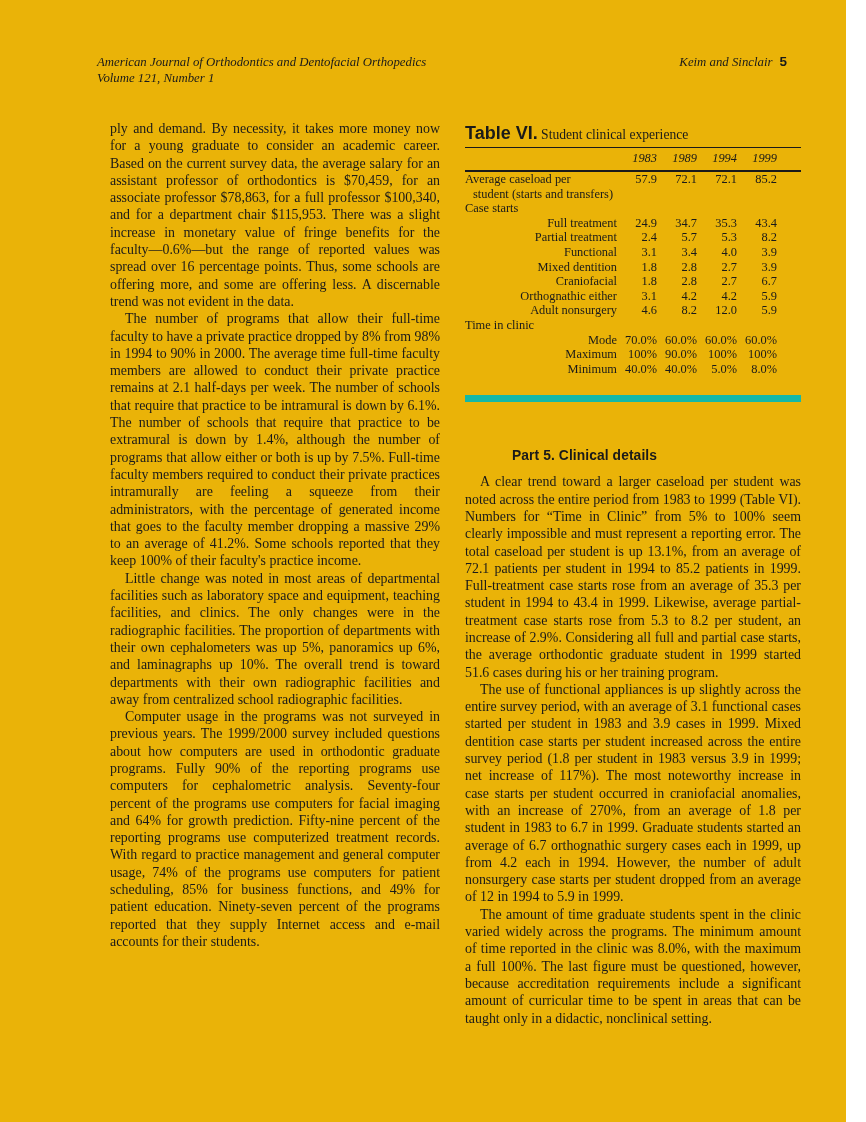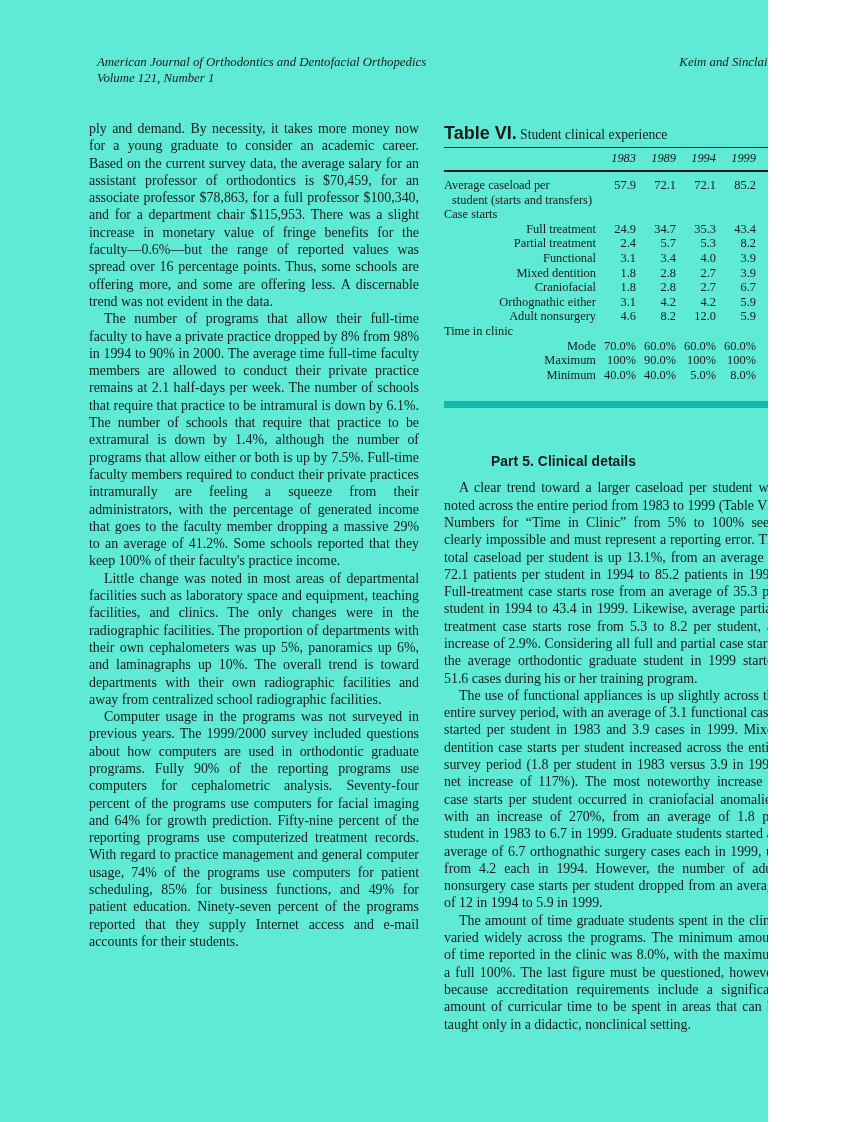--- a/index.html
+++ b/index.html
@@ -1,21 +1,21 @@
 <!DOCTYPE html>
 <html><head>
 <meta charset="utf-8">
 <style>
   * { box-sizing: border-box; }
   html, body { margin: 0; padding: 0; background: #ffffff; }
   .page {
     position: relative;
-    width: 768px;
+    width: 846px;
     height: 1122px;
-    background: #5eead4;
+    background: #eab308;
     color: #1a1a1a;
     font-family: "Liberation Serif", serif;
     overflow: hidden;
   }
   
   .running-head {
     position: absolute;
     top: 54px;
     left: 97px;
     width: 690px;
@@ -32,21 +32,21 @@
     font-style: normal;
     font-weight: 700;
     font-family: "Liberation Sans", sans-serif;
     font-size: 13.5px;
     margin-left: 7px;
   }
   
   .columns {
     position: absolute;
     top: 120px;
-    left: 89px;
+    left: 110px;
     display: flex;
     gap: 25px;
   }
   .col-left  { width: 330px; }
   .col-right { width: 336px; }
   p.body {
     margin: 0;
     font-size: 13.9px;
     line-height: 17.3px;
     text-align: justify;
@@ -89,21 +89,21 @@
     line-height: 15px;
   }
   table.data th.lab { text-align: left; }
   table.data tbody td {
     padding: 0;
     text-align: right;
     vertical-align: top;
     line-height: 14.6px;
     white-space: nowrap;
   }
-  table.data tbody tr.first td { padding-top: 6px; }
+  table.data tbody tr.first td { }
   table.data tbody tr.last td  { padding-bottom: 19px; }
   table.data td.lab { text-align: left; }
   table.data td.lab.ind { padding-left: 15px; text-align: right; }
   .lab .line2 { padding-left: 8px; }
 </style>
 </head>
 <body>
 
 <div class="page">
 

